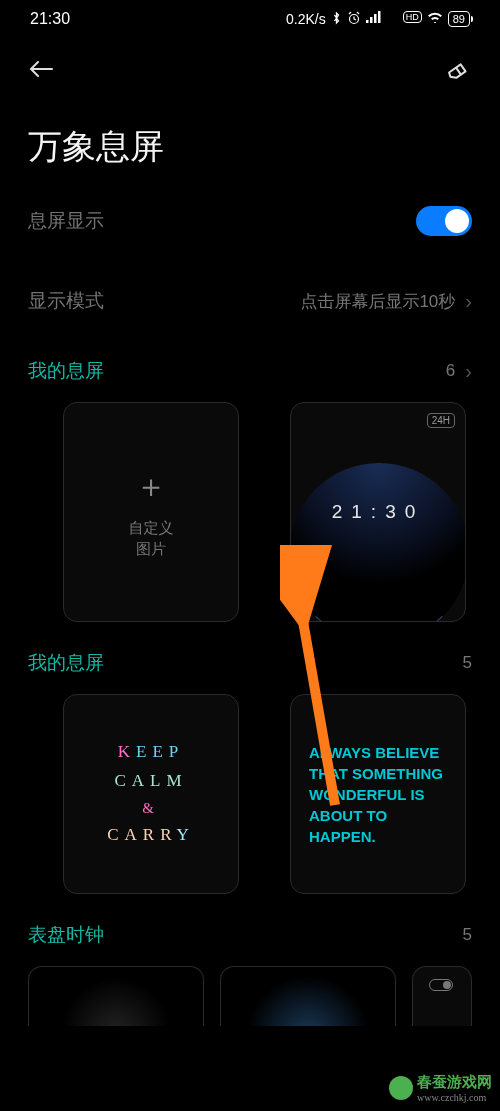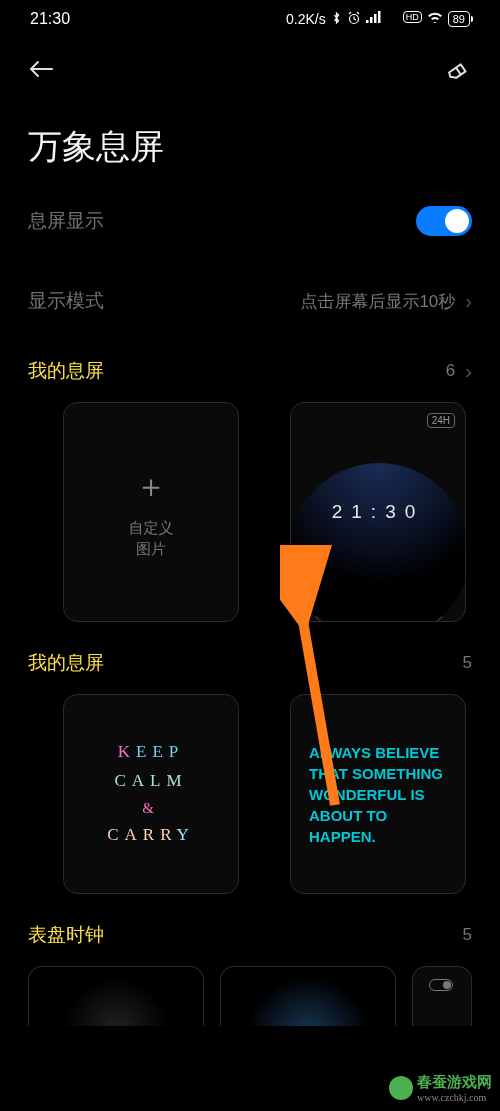--- a/index.html
+++ b/index.html
@@ -79,21 +79,21 @@
     }
     .setting-value { color: #777; font-size: 17px; display: flex; align-items: center; gap: 10px; }
     .chev { color: #555; font-size: 20px; }
     
     .section-header {
       display: flex;
       justify-content: space-between;
       align-items: center;
       padding: 18px 28px 14px;
     }
-    .section-title { font-size: 19px; color: #fde047; }
+    .section-title { font-size: 19px; color: #14b8a6; }
     .section-count { color: #777; font-size: 17px; display: flex; align-items: center; gap: 10px; }
     
     .card-row {
       display: flex;
       gap: 16px;
       padding: 4px 28px 10px;
       overflow: hidden;
     }
     .card {
       flex: 0 0 176px;

